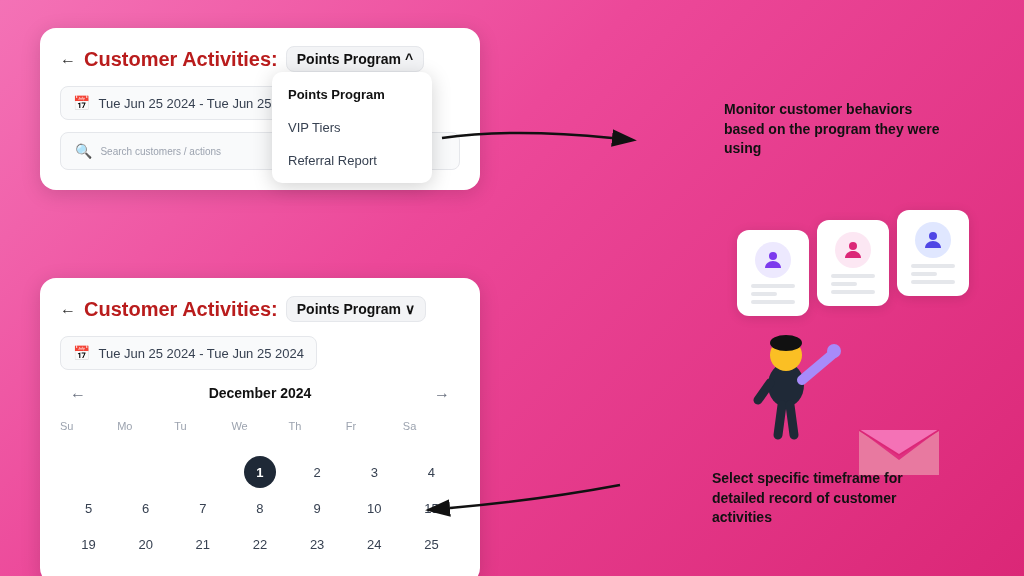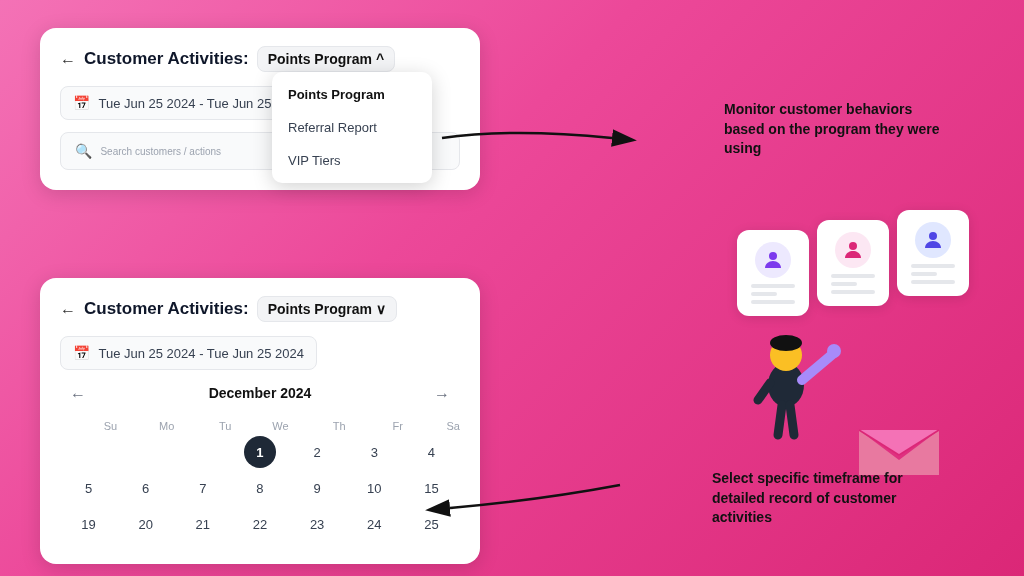--- a/index.html
+++ b/index.html
@@ -31,23 +31,23 @@
       margin-bottom: 14px;
     }
 
     .back-arrow {
       font-size: 16px;
       color: #333;
       cursor: pointer;
     }
 
     .card-title {
-      font-size: 17px;
+      font-size: 20px;
       font-weight: 700;
-      color: #0f172a;
+      color: #b91c1c;
     }
 
     .program-badge {
       background: #f3f4f6;
       border: 1px solid #e5e7eb;
       border-radius: 8px;
       padding: 4px 10px;
       font-size: 14px;
       font-weight: 600;
       color: #111;
@@ -180,22 +180,22 @@
       color: #111;
     }
 
     .calendar-grid {
       width: 100%;
     }
 
     .cal-header-row {
       display: grid;
       grid-template-columns: repeat(7, 1fr);
-      text-align: right;
-      margin-bottom: 0;
+      text-align: left;
+      margin-bottom: 20px;
     }
 
     .cal-day-header {
       font-size: 11px;
       color: #9ca3af;
       font-weight: 500;
       padding: 4px 0;
     }
 
     .cal-row {
@@ -315,22 +315,22 @@
     <span class="date-text">Tue Jun 25 2024 - Tue Jun 25 2024</span>
   </div>
   <div class="search-row">
     <span class="search-icon">🔍</span>
     <span class="search-text">Search customers / actions</span>
   </div>
 </div>
 
 <div class="dropdown-menu">
   <div class="dropdown-item active">Points Program</div>
+  <div class="dropdown-item">VIP Tiers</div>
   <div class="dropdown-item">Referral Report</div>
-  <div class="dropdown-item">VIP Tiers</div>
 </div>
 
 <svg style="position:absolute;top:108px;left:432px;width:200px;height:60px;overflow:visible;">
   <defs>
     <marker id="arrowhead" markerWidth="10" markerHeight="7" refX="0" refY="3.5" orient="auto">
       <polygon points="0 0, 10 3.5, 0 7" fill="#111"></polygon>
     </marker>
   </defs>
   <path d="M 10,30 Q 80,20 180,30" stroke="#111" stroke-width="2.5" fill="none" marker-end="url(#arrowhead)"></path>
 </svg>

